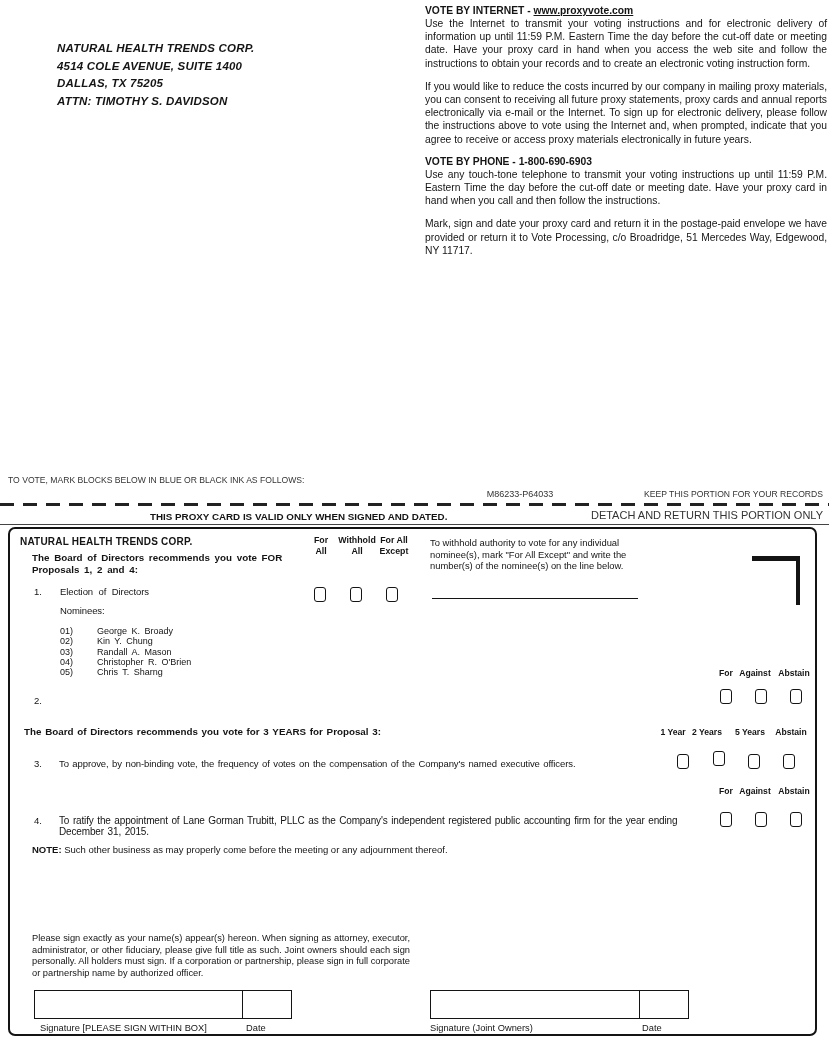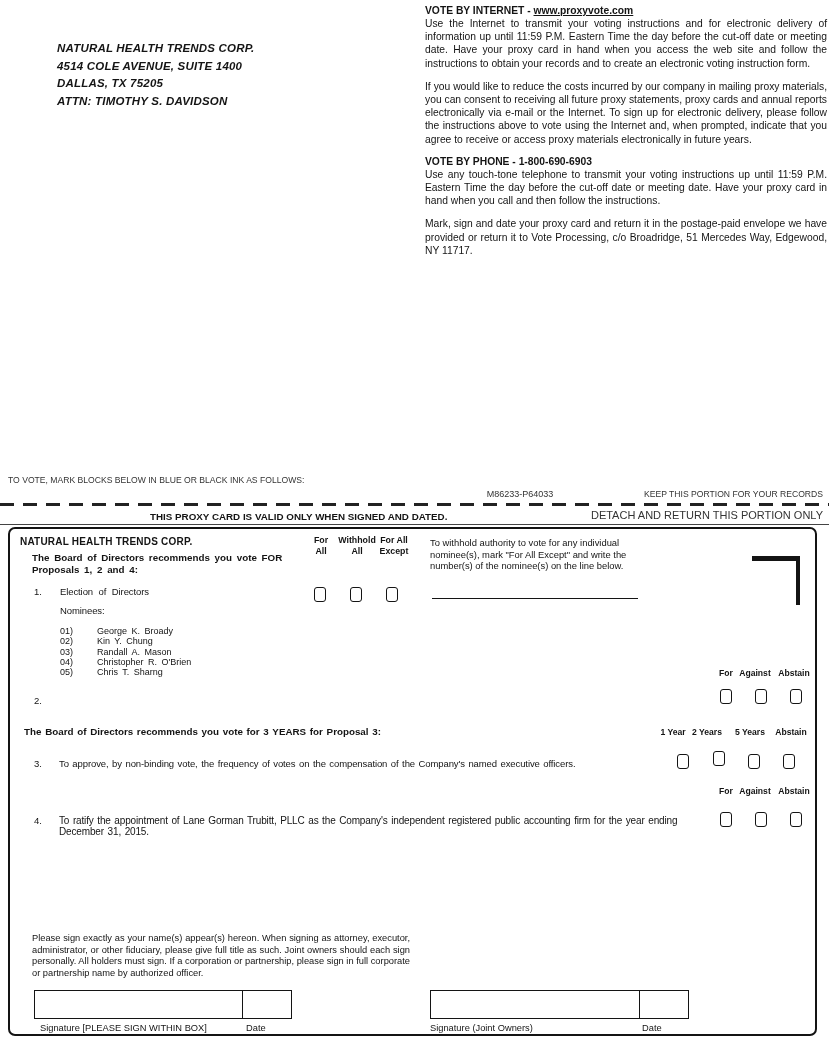--- a/index.html
+++ b/index.html
@@ -188,20 +188,21 @@
     <span class="abs vh" style="left:716px; top:257px;">For</span>
     <span class="abs vh" style="left:745px; top:257px;">Against</span>
     <span class="abs vh" style="left:784px; top:257px;">Abstain</span>
 
     <div class="abs pnum" style="left:24px; top:286px;">4.</div>
     <div class="abs ptext" style="left:49px; top:286px; width:645px; font-size:10px; letter-spacing:-.15px;">To ratify the appointment of Lane Gorman Trubitt, PLLC as the Company's independent registered public accounting firm for the year ending December 31, 2015.</div>
     <span class="cb" style="left:710px; top:283px;"></span>
     <span class="cb" style="left:745px; top:283px;"></span>
     <span class="cb" style="left:780px; top:283px;"></span>
 
+    <div class="abs note"><b>NOTE:</b><span> Such other business as may properly come before the meeting or any adjournment thereof.</span></div>
 
     <div class="abs signinstr">Please sign exactly as your name(s) appear(s) hereon. When signing as attorney, executor, administrator, or other fiduciary, please give full title as such. Joint owners should each sign personally. All holders must sign. If a corporation or partnership, please sign in full corporate or partnership name by authorized officer.</div>
 
     <div class="abs sigbox" style="left:24px; width:258px;"></div>
     <div class="abs sigdiv" style="left:232px;"></div>
     <div class="abs sigbox" style="left:420px; width:259px;"></div>
     <div class="abs sigdiv" style="left:629px;"></div>
 
     <div class="abs siglabel" style="left:30px;">Signature [PLEASE SIGN WITHIN BOX]</div>
     <div class="abs siglabel" style="left:236px;">Date</div>

